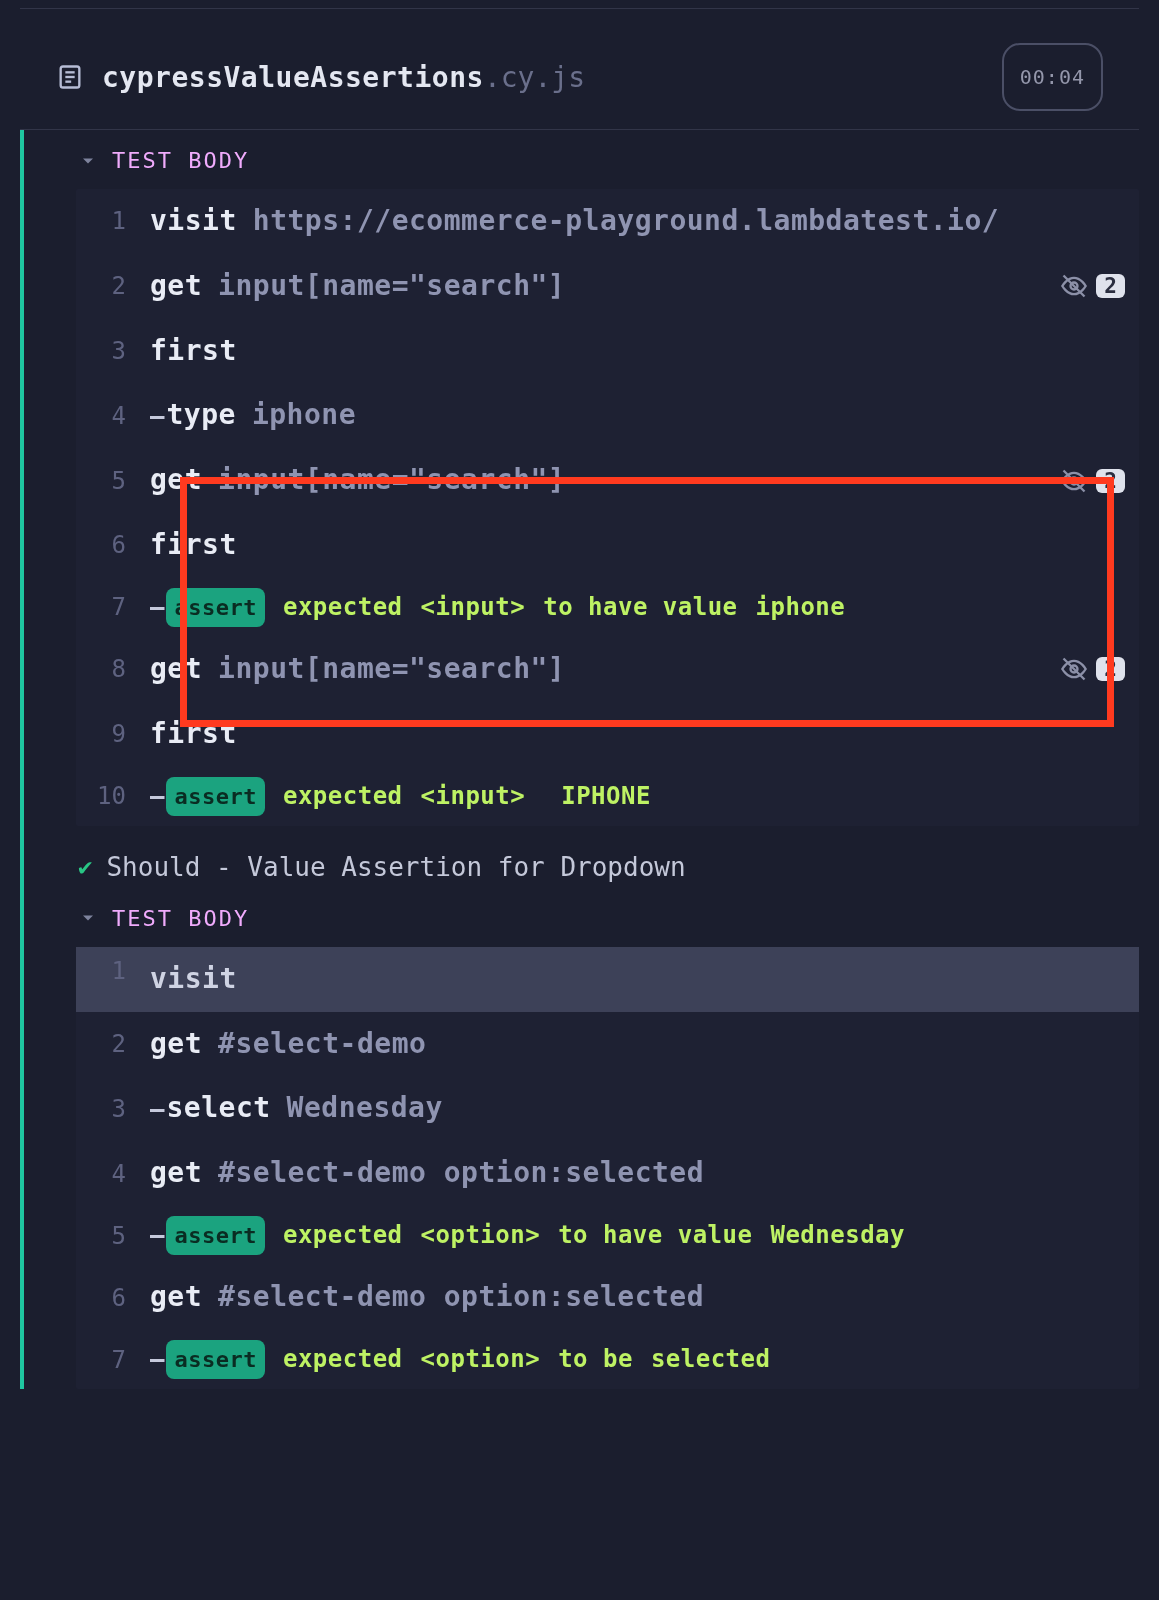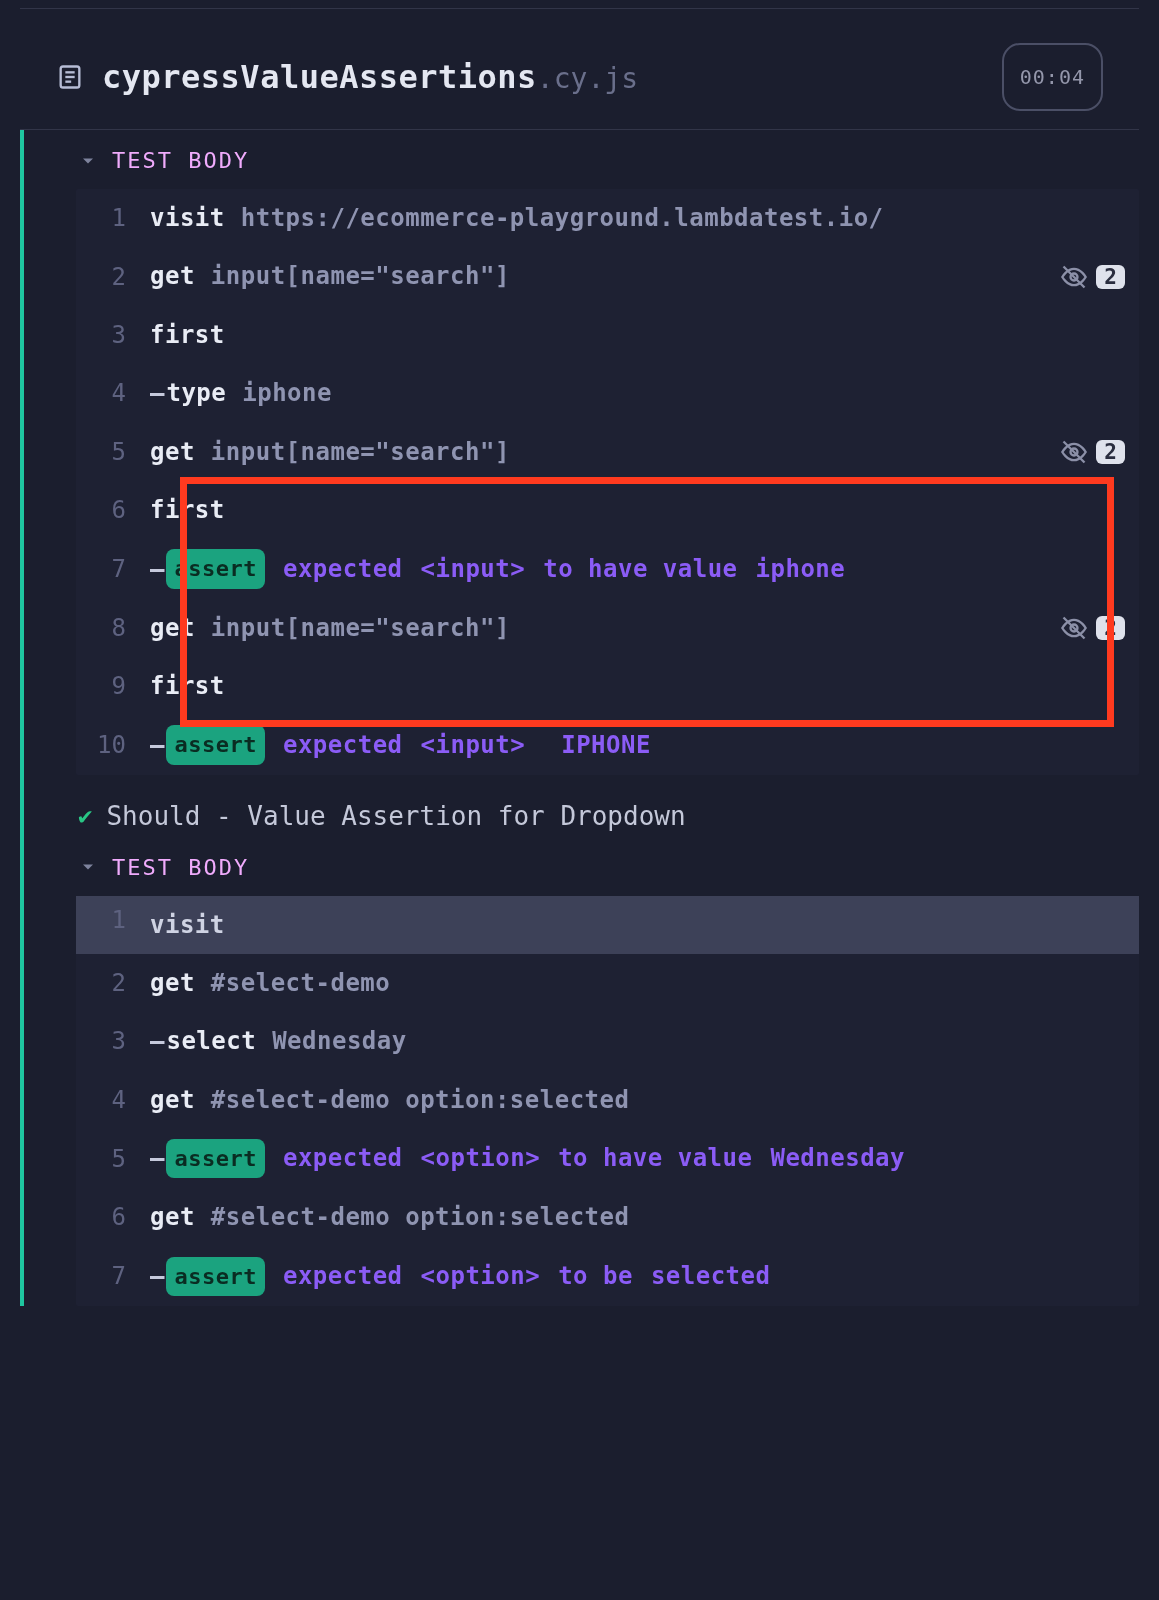--- a/index.html
+++ b/index.html
@@ -12,21 +12,21 @@
     font-size: 20px;
   }
   .hr-top { border-top: 1px solid #323548; height: 1px; margin: 8px 0 18px; }
   .file-header {
     display: flex; align-items: center; justify-content: space-between;
     padding: 16px 36px 18px 36px;
     border-bottom: 1px solid #323548;
   }
   .file-left { display: flex; align-items: center; gap: 18px; }
   .file-icon { width: 28px; height: 28px; color: #b7bdd6; }
-  .file-name { font-size: 32px; font-weight: 700; color: #e4e7f1; letter-spacing: .5px;}
+  .file-name { font-size: 28px; font-weight: 700; color: #e4e7f1; letter-spacing: .5px;}
   .file-ext { font-size: 28px; color: #6a6f8b; font-weight: 500; margin-top: 28px;}
   .time-badge {
     border: 2px solid #4b4f66; border-radius: 18px;
     padding: 20px 16px; color: #9497ab; font-size: 20px; font-weight: 500;
     letter-spacing: 1px;
   }
   .accent-bar { border-left: 4px solid #1fc6a0; padding-left: 2px; }
   .section {
     display: flex; align-items: center; gap: 12px;
     padding: 18px 0 10px 52px;
@@ -45,29 +45,29 @@
     min-height: 52px;
     position: relative;
   }
   .row.highlight { background: #3d4158; }
   .row.wrap { align-items: flex-start; }
   .ln {
     width: 74px; text-align: right; padding-right: 24px;
     color: #5e6280; font-size: 24px; flex-shrink: 0;
     font-weight: 500;
   }
-  .cmd { color: #e9ecf5; font-size: 24px; font-weight: 700; letter-spacing: .5px;}
-  .arg { color: #8f94b1; font-size: 24px; font-weight: 600; margin-left: 16px; letter-spacing: .5px;}
+  .cmd { color: #e9ecf5; font-size: 28px; font-weight: 700; letter-spacing: .5px;}
+  .arg { color: #8f94b1; font-size: 28px; font-weight: 600; margin-left: 16px; letter-spacing: .5px;}
   .dash { color: #c5c9dc; font-size: 24px; font-weight: 700; margin-right: 2px;}
   .badge-assert {
     background: #1ba37f; color: #0a2c22; font-weight: 800;
     padding: 2px 8px; border-radius: 8px; font-size: 22px;
     display: inline-block; letter-spacing: .5px;
   }
-  .assert-text { color: #8b5cf6; font-size: 24px; font-weight: 700; letter-spacing: .5px;}
+  .assert-text { color: #bef264; font-size: 24px; font-weight: 700; letter-spacing: .5px;}
   .content { display: flex; align-items: center; flex-wrap: wrap; gap: 0; flex: 1; line-height: 1.6;}
   .gap { width: 18px; display: inline-block; }
   .right-badges {
     position: absolute; right: 14px; top: 50%; transform: translateY(-50%);
     display: flex; align-items: center; gap: 8px;
   }
   .eye-icon { color: #8c90a8; width: 28px; height: 28px; }
   .count-badge {
     background: #dfe2ec; color: #2a2d3f; border-radius: 6px;
     padding: 0px 8px; font-size: 21px; font-weight: 700;

